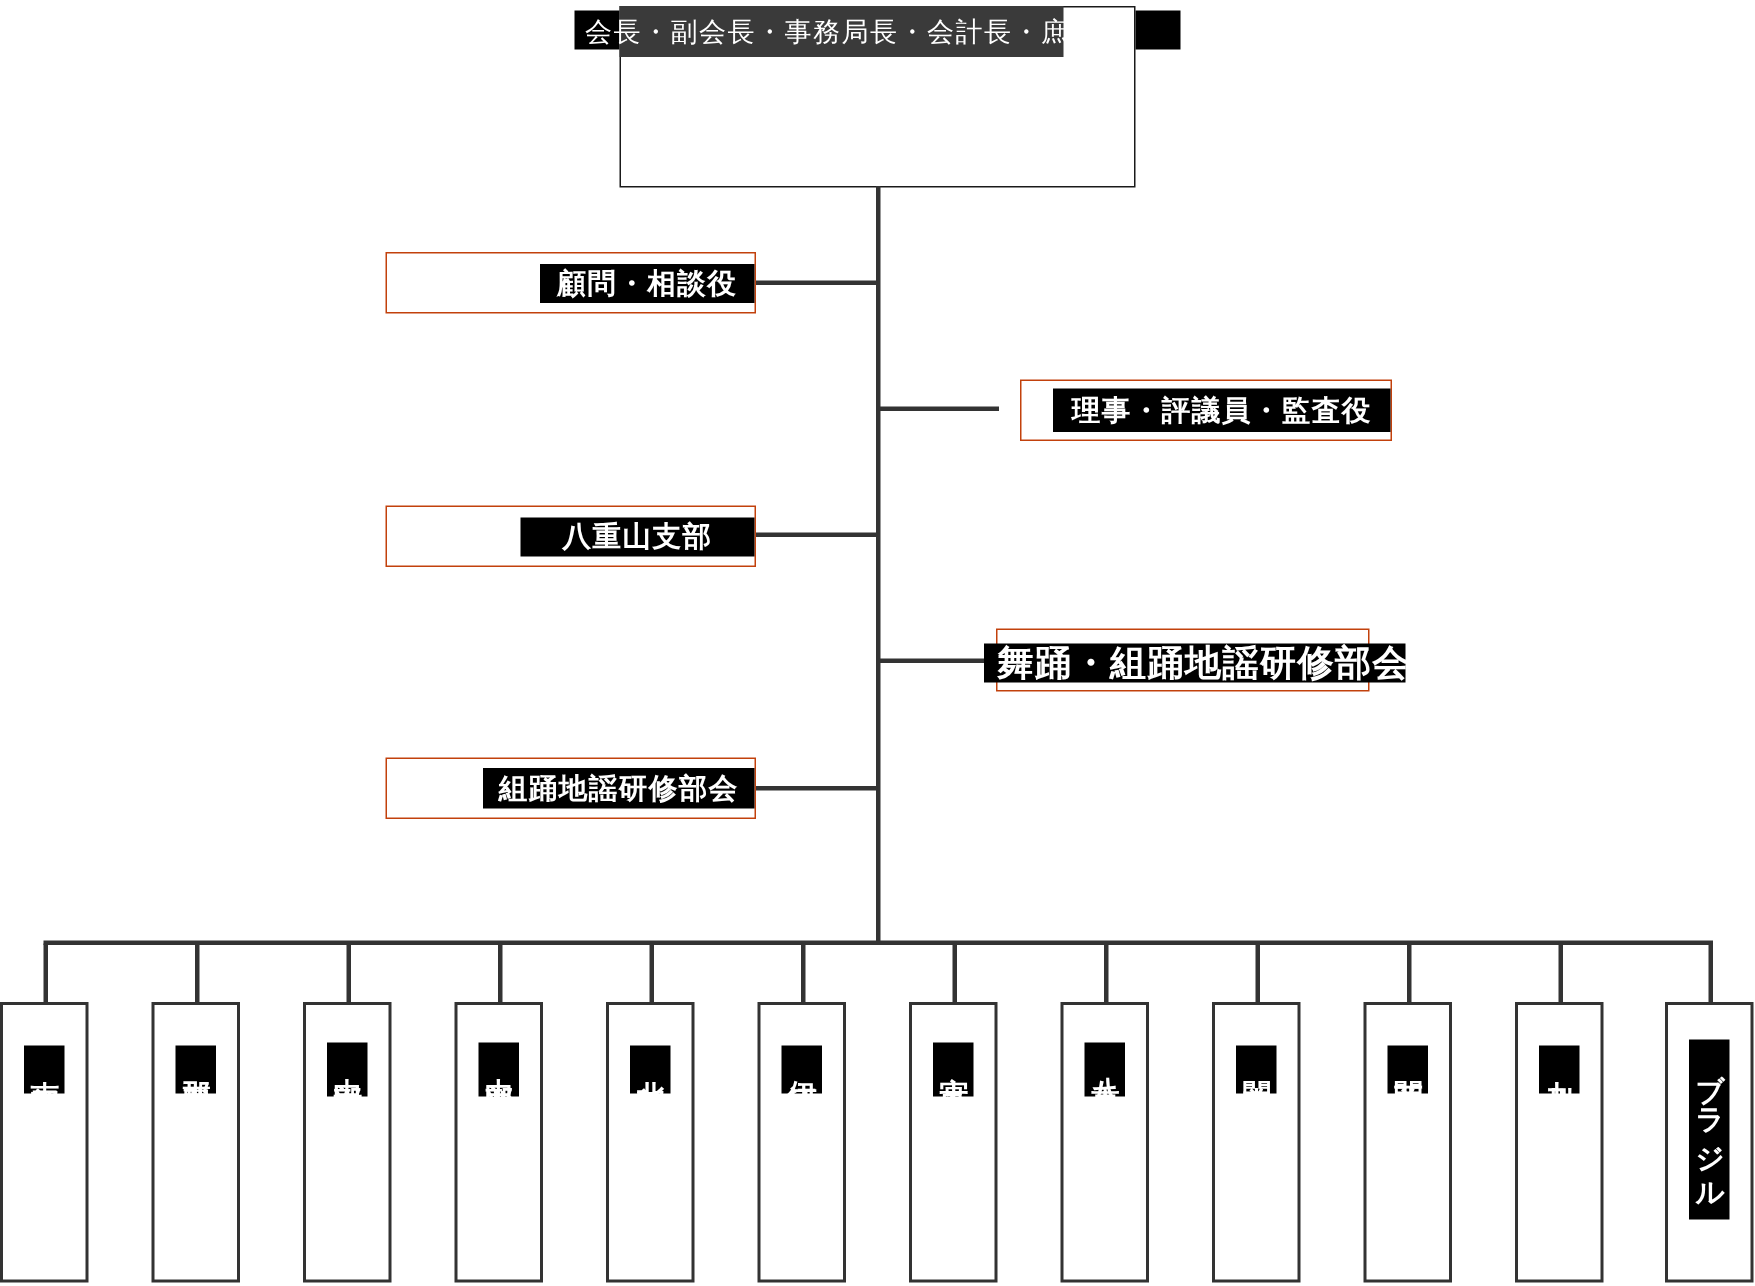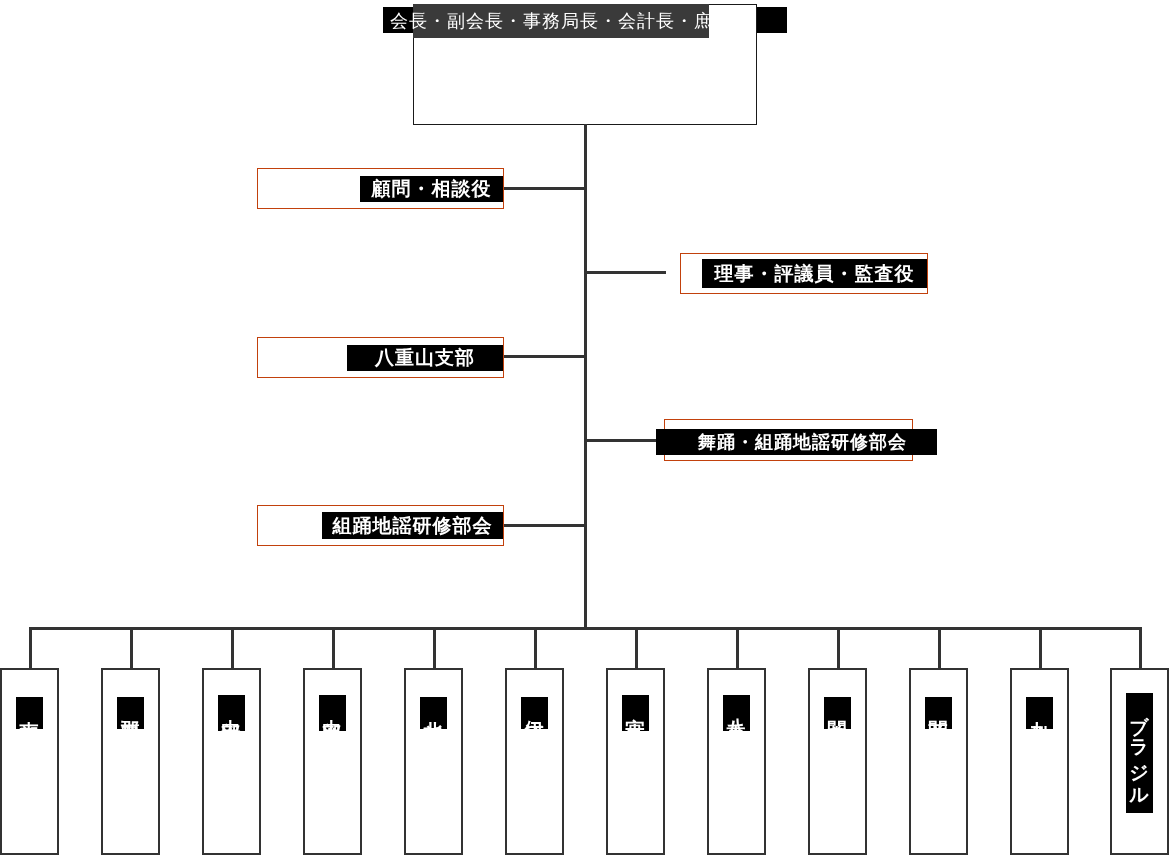--- a/index.html
+++ b/index.html
@@ -29,21 +29,21 @@
   }
   .black-label {
     background:var(--label_bg,#000000); color:var(--label_text,#ffffff);
     display:flex; align-items:center; justify-content:center;
     font-size:19px; font-weight:bold; white-space:nowrap; letter-spacing:1px;
     box-sizing:border-box;
   }
   .wide-bar {
     position:absolute; background:var(--label_bg,#000000); color:var(--label_text,#ffffff);
     display:flex; align-items:center; justify-content:center;
-    font-size:18px; font-weight:bold; white-space:nowrap; letter-spacing:1px;padding-left:12px;
+    font-size:24px; font-weight:bold; white-space:nowrap; letter-spacing:1px;padding-left:12px;
   }
   
   .branch-box {
     position:absolute; top:668px; width:59px; height:187px;
     background:#ffffff; border:2px solid #333333; box-sizing:border-box;
     display:flex; flex-direction:column; align-items:center;
   }
   .vlabel {
     margin-top:27px;
     writing-mode:vertical-rl; text-orientation:upright;

